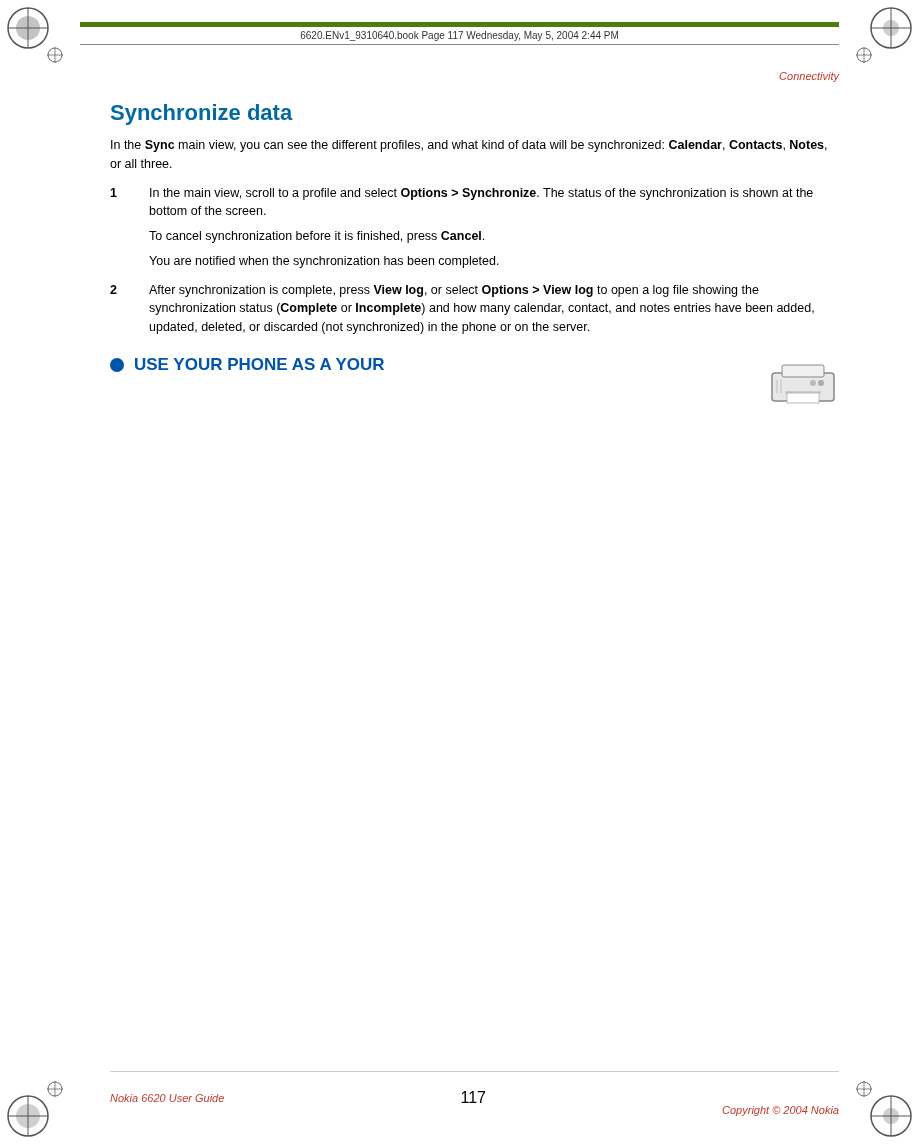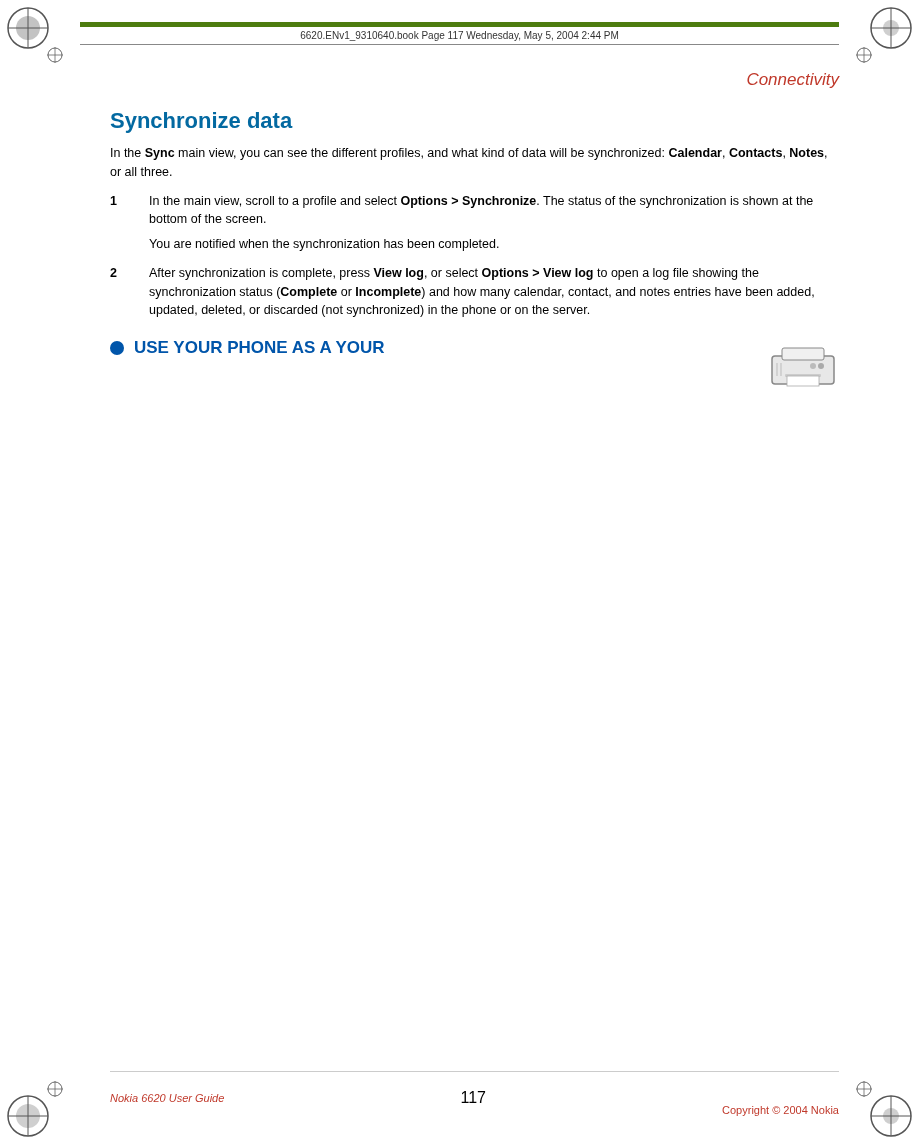--- a/index.html
+++ b/index.html
@@ -36,21 +36,21 @@
       top: 70px;
       left: 110px;
       right: 80px;
       bottom: 80px;
     }
 
     
     .section-header {
       text-align: right;
       font-style: italic;
-      font-size: 17px;
+      font-size: 11px;
       color: #c0392b;
       margin-bottom: 18px;
       font-family: Arial, sans-serif;
     }
 
     
     .main-title {
       font-size: 22px;
       font-weight: bold;
       color: #0369a1;
@@ -251,20 +251,23 @@
     <span>In the </span><b>Sync</b><span> main view, you can see the different profiles, and what kind of data will be synchronized: </span><b>Calendar</b><span>, </span><b>Contacts</b><span>, </span><b>Notes</b><span>, or all three.</span>
   </div>
 
   <div class="numbered-list">
 
     <div class="list-item">
       <div class="list-number">1</div>
       <div class="list-content">
         <span>In the main view, scroll to a profile and select </span><b>Options &gt; Synchronize</b><span>. The status of the synchronization is shown at the bottom of the screen.</span>
         <div class="sub-para">
+          <span>To cancel synchronization before it is finished, press </span><b>Cancel</b><span>.</span>
+        </div>
+        <div class="sub-para">
           <span>You are notified when the synchronization has been completed.</span>
         </div>
       </div>
     </div>
 
     <div class="list-item">
       <div class="list-number">2</div>
       <div class="list-content">
         <span>After synchronization is complete, press </span><b>View log</b><span>, or select </span><b>Options &gt; View log</b><span> to open a log file showing the synchronization status (</span><b>Complete</b><span> or </span><b>Incomplete</b><span>) and how many calendar, contact, and notes entries have been added, updated, deleted, or discarded (not synchronized) in the phone or on the server.</span>
       </div>
@@ -298,14 +301,14 @@
         <line x1="14" y1="25" x2="14" y2="38" stroke="#bbb" stroke-width="1"></line>
       </svg>
     </div>
   </div>
 
 </div>
 
 <div class="footer">
   <span style="font-style:italic;color:#c0392b;">Nokia 6620 User Guide</span>
   <span class="footer-center">117</span>
-  <span style="color:#c0392b;margin-top:24px;">Copyright © 2004 Nokia</span>
+  <span style="font-style:italic;color:#c0392b;margin-top:24px;">Copyright © 2004 Nokia</span>
 </div>
 
 </body></html>

